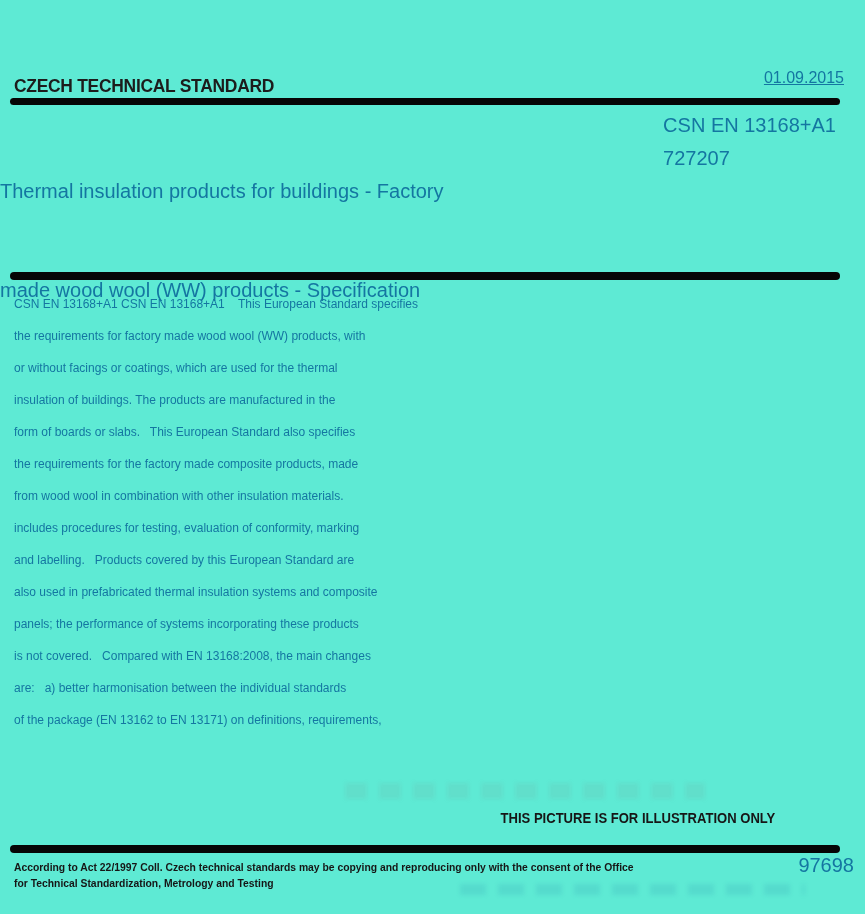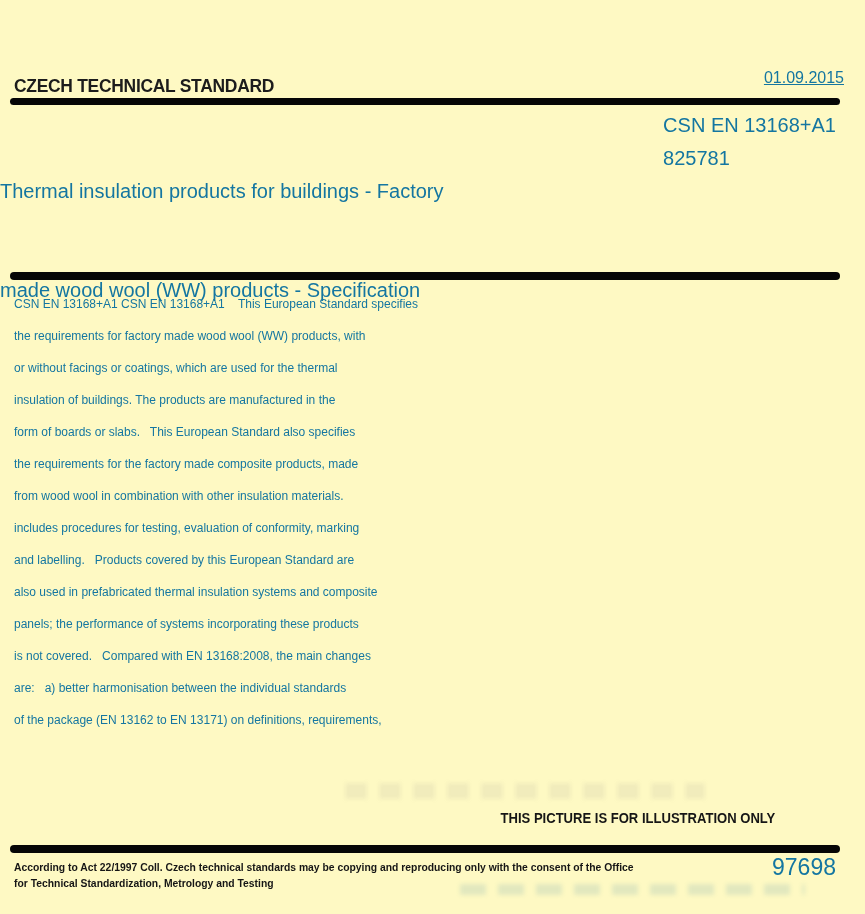--- a/index.html
+++ b/index.html
@@ -3,21 +3,21 @@
 <meta charset="utf-8">
 <style>
   * { margin: 0; padding: 0; box-sizing: border-box; }
   html, body { background: #ffffff; }
   body { font-family: "Liberation Sans", sans-serif; }
 
   .page {
     position: relative;
     width: 865px;
     height: 914px;
-    background: #fef9c3;
+    background: #5eead4;
     overflow: hidden;
   }
 
   
   .header-label {
     position: absolute;
     left: 14px;
     top: 76px;
     font-size: 18px;
     font-weight: bold;
@@ -120,44 +120,44 @@
     font-size: 11.5px;
     font-weight: bold;
     line-height: 16px;
     color: #161616;
     transform: scaleX(0.90);
     transform-origin: left top;
     white-space: nowrap;
   }
   .footer-number {
     position: absolute;
-    right: 29px;
+    right: 11px;
     top: 854px;
-    font-size: 23px;
+    font-size: 20px;
     color: #1476a1;
     white-space: nowrap;
     margin-left: 25px;
   }
 </style>
 </head>
 <body>
 
 <div class="page">
 
   <div class="header-label">CZECH TECHNICAL STANDARD</div>
   <div class="header-date">01.09.2015</div>
   <div class="rule rule-top"></div>
 
   <div class="title-left">
     <div class="line">Thermal insulation products for buildings - Factory</div>
     <div class="line">made wood wool (WW) products - Specification</div>
   </div>
   <div class="title-right">
     <div class="line">CSN EN 13168+A1</div>
-    <div class="line">825781</div>
+    <div class="line">727207</div>
   </div>
 
   <div class="rule rule-middle"></div>
 
   <div class="abstract">
     <div class="line">CSN EN 13168+A1 CSN EN 13168+A1    This European Standard specifies</div>
     <div class="line">the requirements for factory made wood wool (WW) products, with</div>
     <div class="line">or without facings or coatings, which are used for the thermal</div>
     <div class="line">insulation of buildings. The products are manufactured in the</div>
     <div class="line">form of boards or slabs.   This European Standard also specifies</div>

